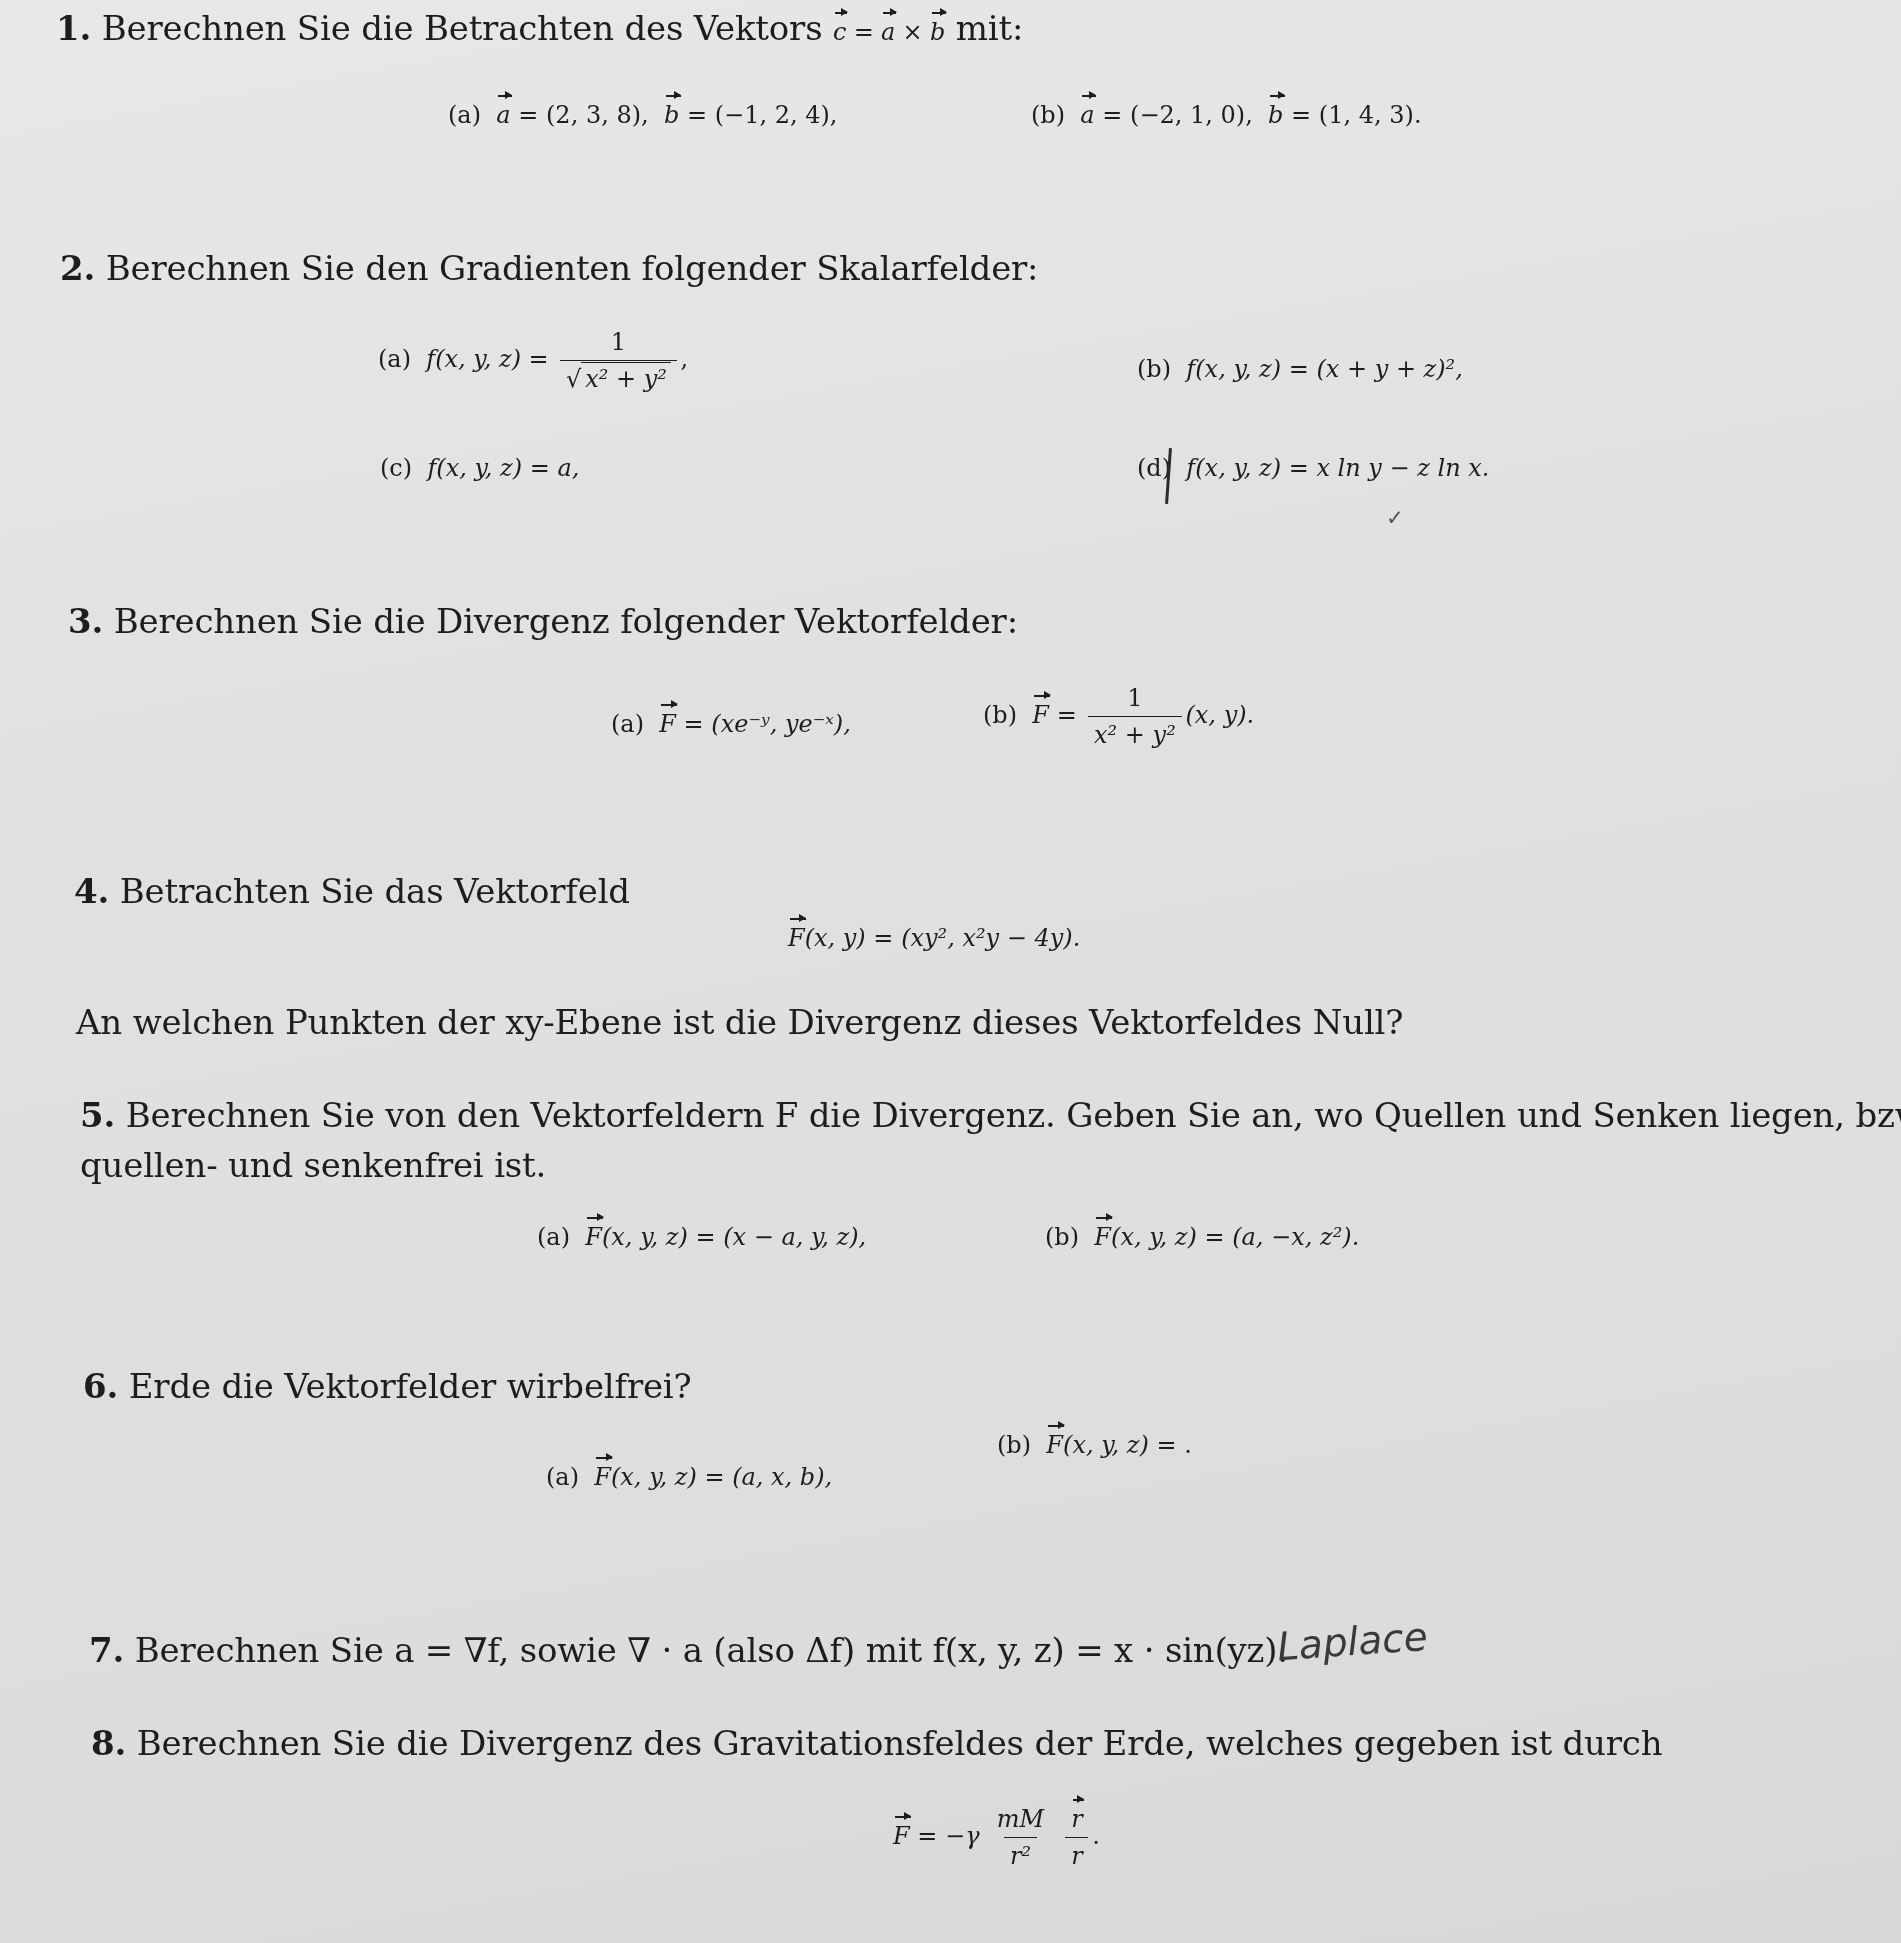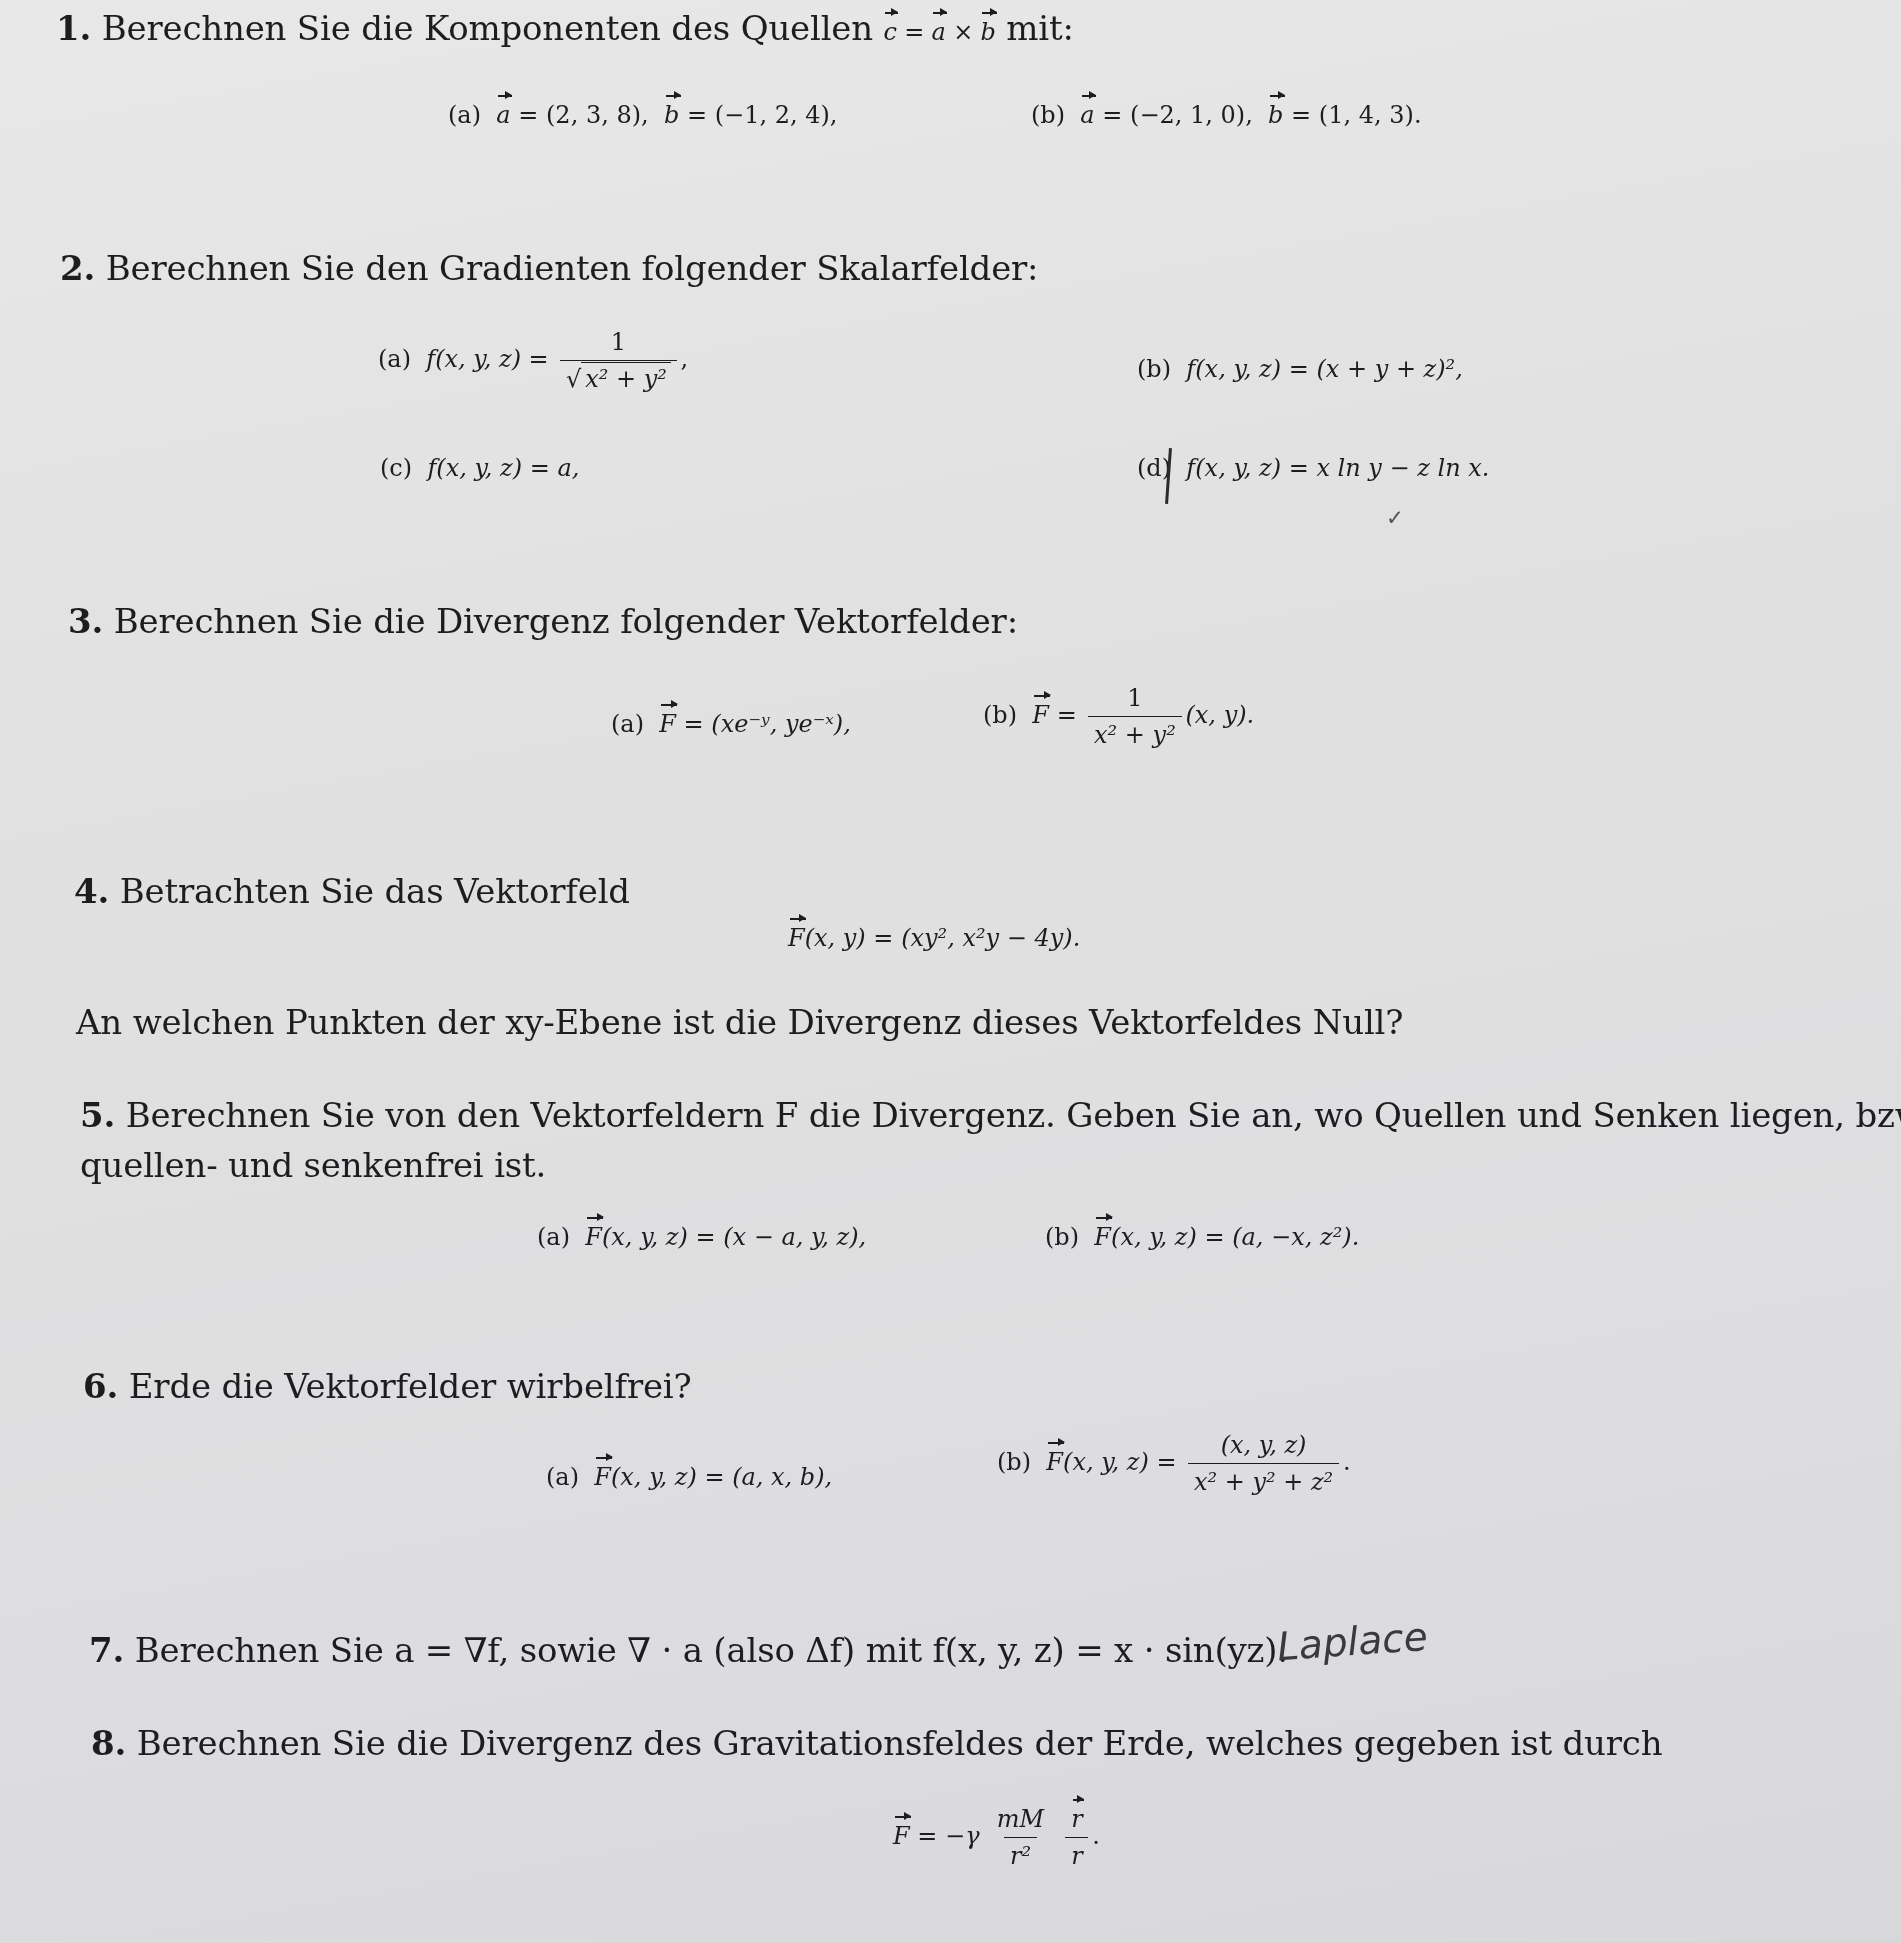--- a/index.html
+++ b/index.html
@@ -28,21 +28,21 @@
   .sqrt { display: inline-block; }
   .sqrt .rad { border-top: 1.9px solid #1d1d1f; padding: 1.9px 3.9px 0 3.9px; }
   .hand { font-family: "DejaVu Sans", sans-serif; font-style: italic; color: #3a3a3c; font-size: 39px; transform: rotate(-4deg); }
   .mark { position: absolute; background: #2b2b2e; }
 </style>
 </head>
 <body>
 
 <div class="abs hdr" style="left:56px; top:7.8px;">
   <span class="num">1.</span>
-  <span>Berechnen Sie die Komponenten des Quellen</span>
+  <span>Berechnen Sie die Betrachten des Vektors</span>
   <span class="m"><span class="vec">c</span> = <span class="vec">a</span> × <span class="vec">b</span></span>
   <span>mit:</span>
 </div>
 <div class="abs m" style="left:448px; top:101px;">
   <span>(a)</span>&nbsp;
   <span class="vec">a</span> = <span>(2, 3, 8)</span>,&nbsp;
   <span class="vec">b</span> = <span>(−1, 2, 4),</span>
 </div>
 <div class="abs m" style="left:1031px; top:101px;">
   <span>(b)</span>&nbsp;
@@ -129,24 +129,21 @@
   <span>Erde die Vektorfelder wirbelfrei?</span>
 </div>
 <div class="abs m" style="left:546px; top:1463px;">
   <span>(a)</span>&nbsp;
   <span class="vec">F</span><span class="it">(x, y, z) =</span>
   <span class="it">(a, x, b),</span>
 </div>
 <div class="abs m" style="left:997px; top:1431px;">
   <span>(b)</span>&nbsp;
   <span class="vec">F</span><span class="it">(x, y, z) =</span>
-  <span class="frac">
-    <span class="top it">(x, y, z)</span>
-    <span class="bot it">x² + y² + z²</span>
-  </span><span>.</span>
+  <span>.</span>
 </div>
 
 <div class="abs hdr" style="left:89px; top:1630px;">
   <span class="num">7.</span>
   <span>Berechnen Sie a = ∇f, sowie ∇ · a (also Δf) mit f(x, y, z) = x · sin(yz).</span>
 </div>
 <div class="abs hand" style="left:1277px; top:1619px;">Laplace</div>
 
 <div class="abs hdr" style="left:91px; top:1723px;">
   <span class="num">8.</span>

